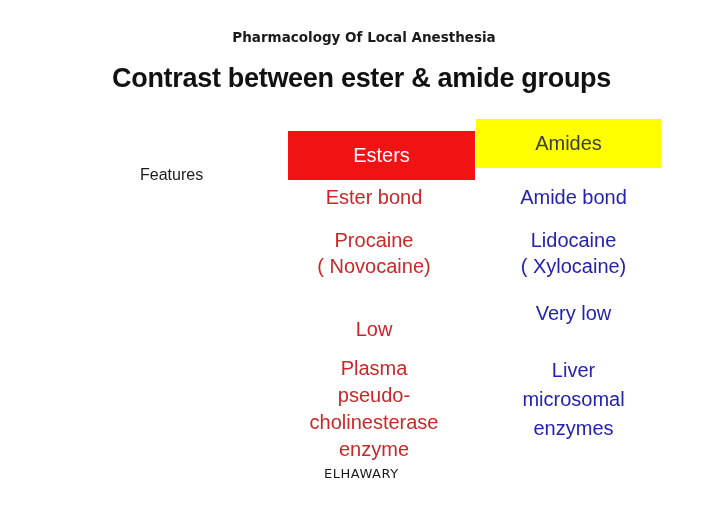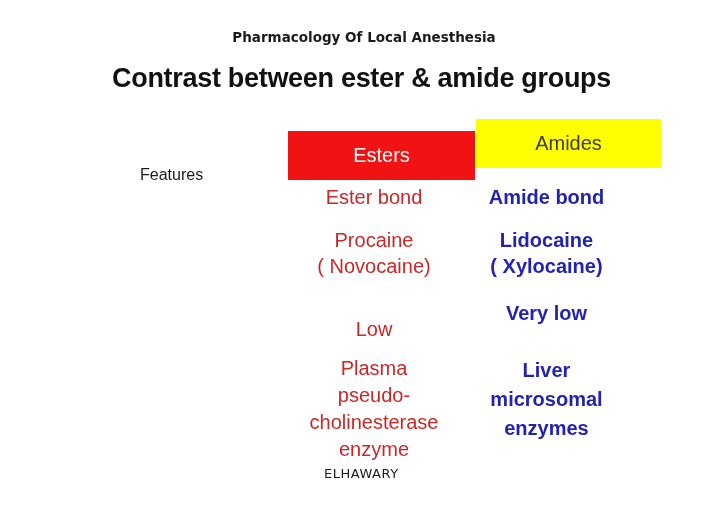--- a/index.html
+++ b/index.html
@@ -75,24 +75,23 @@
     font-size: 20px;
     line-height: 26px;
     white-space: nowrap;
   }
   .col-e {
     left: 288px;
     width: 172px;
     color: var(--ester-text, #cc2727);
   }
   .col-a {
-    left: 454px;
+    left: 481px;
     width: 185px;
     color: var(--amide-text, #2323b0);
-    font-weight: bold;
   }
   .lh27 { line-height: 27px; margin-top: 11px; }
   .lh29 { line-height: 29px; }
   .footer {
     position: absolute;
     top: 466px;
     left: 324px;
     font-family: "DejaVu Sans", sans-serif;
     font-weight: normal;
     font-size: 13px;

